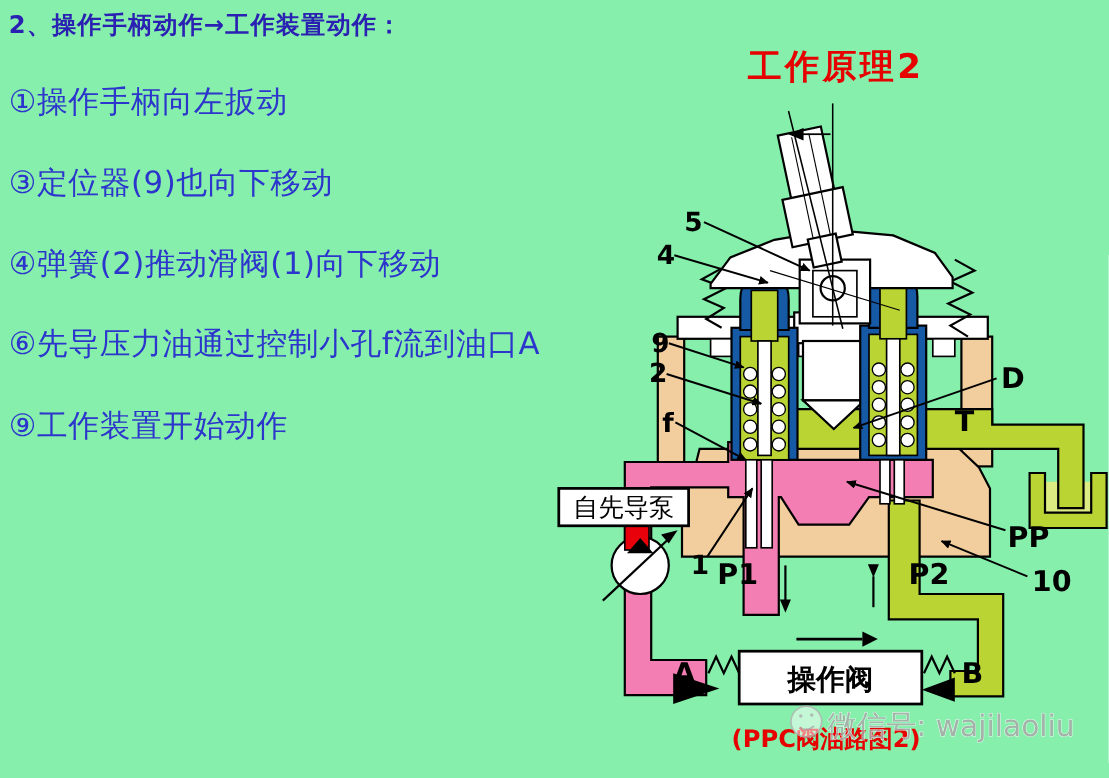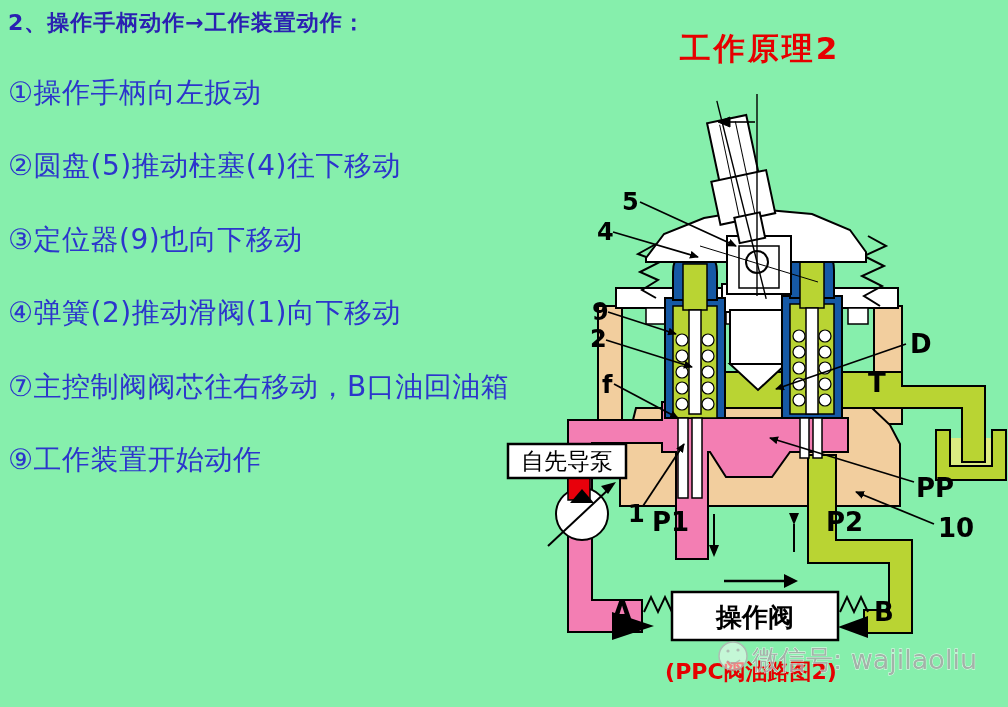--- a/index.html
+++ b/index.html
@@ -2,39 +2,38 @@
 <html><head>
 <meta charset="utf-8">
 <style>
   html,body{margin:0;padding:0;background:#fff;}
   #slide{position:relative;width:1008px;height:707px;background:#86efac;overflow:hidden;
          font-family:"DejaVu Sans","Liberation Sans",sans-serif;}
   .heading{position:absolute;left:8px;top:8px;font-size:22px;font-weight:bold;
            color:#2a20b2;letter-spacing:1px;white-space:nowrap;}
   .steps{position:absolute;left:8px;top:74px;width:500px;}
   .step{height:73.4px;font-size:28px;color:#2c35cc;white-space:nowrap;letter-spacing:0.5px;}
-  .fig-title{position:absolute;left:600px;top:28px;width:320px;text-align:center;
+  .fig-title{position:absolute;left:600px;top:40px;width:320px;text-align:center;
              font-size:31px;font-weight:bold;color:#e60000;letter-spacing:3px;}
   svg{position:absolute;left:0;top:0;}
   svg text{font-family:"DejaVu Sans","Liberation Sans",sans-serif;}
   .lbl{font-weight:bold;fill:#000;}
 </style>
 </head>
 <body>
 
 <div id="slide">
 
   <div class="heading">2、操作手柄动作→工作装置动作：</div>
 
   <div class="steps">
     <div class="step">①操作手柄向左扳动</div>
-    <div class="step">②圆盘(5)推动柱塞(4)往下移动</div>
     <div class="step">③定位器(9)也向下移动</div>
     <div class="step">④弹簧(2)推动滑阀(1)向下移动</div>
-    <div class="step">⑦主控制阀阀芯往右移动，B口油回油箱</div>
+    <div class="step">⑥先导压力油通过控制小孔f流到油口A</div>
     <div class="step">⑨工作装置开始动作</div>
   </div>
 
   <div class="fig-title">工作原理2</div>
 
   <svg width="1008" height="707" viewBox="0 0 1008 707" xmlns="http://www.w3.org/2000/svg">
     <defs>
       <marker id="ah" markerWidth="9" markerHeight="8" refX="8" refY="4" orient="auto" markerUnits="userSpaceOnUse">
         <path d="M0,0 L9,4 L0,8 Z" fill="#000"></path>
       </marker>

